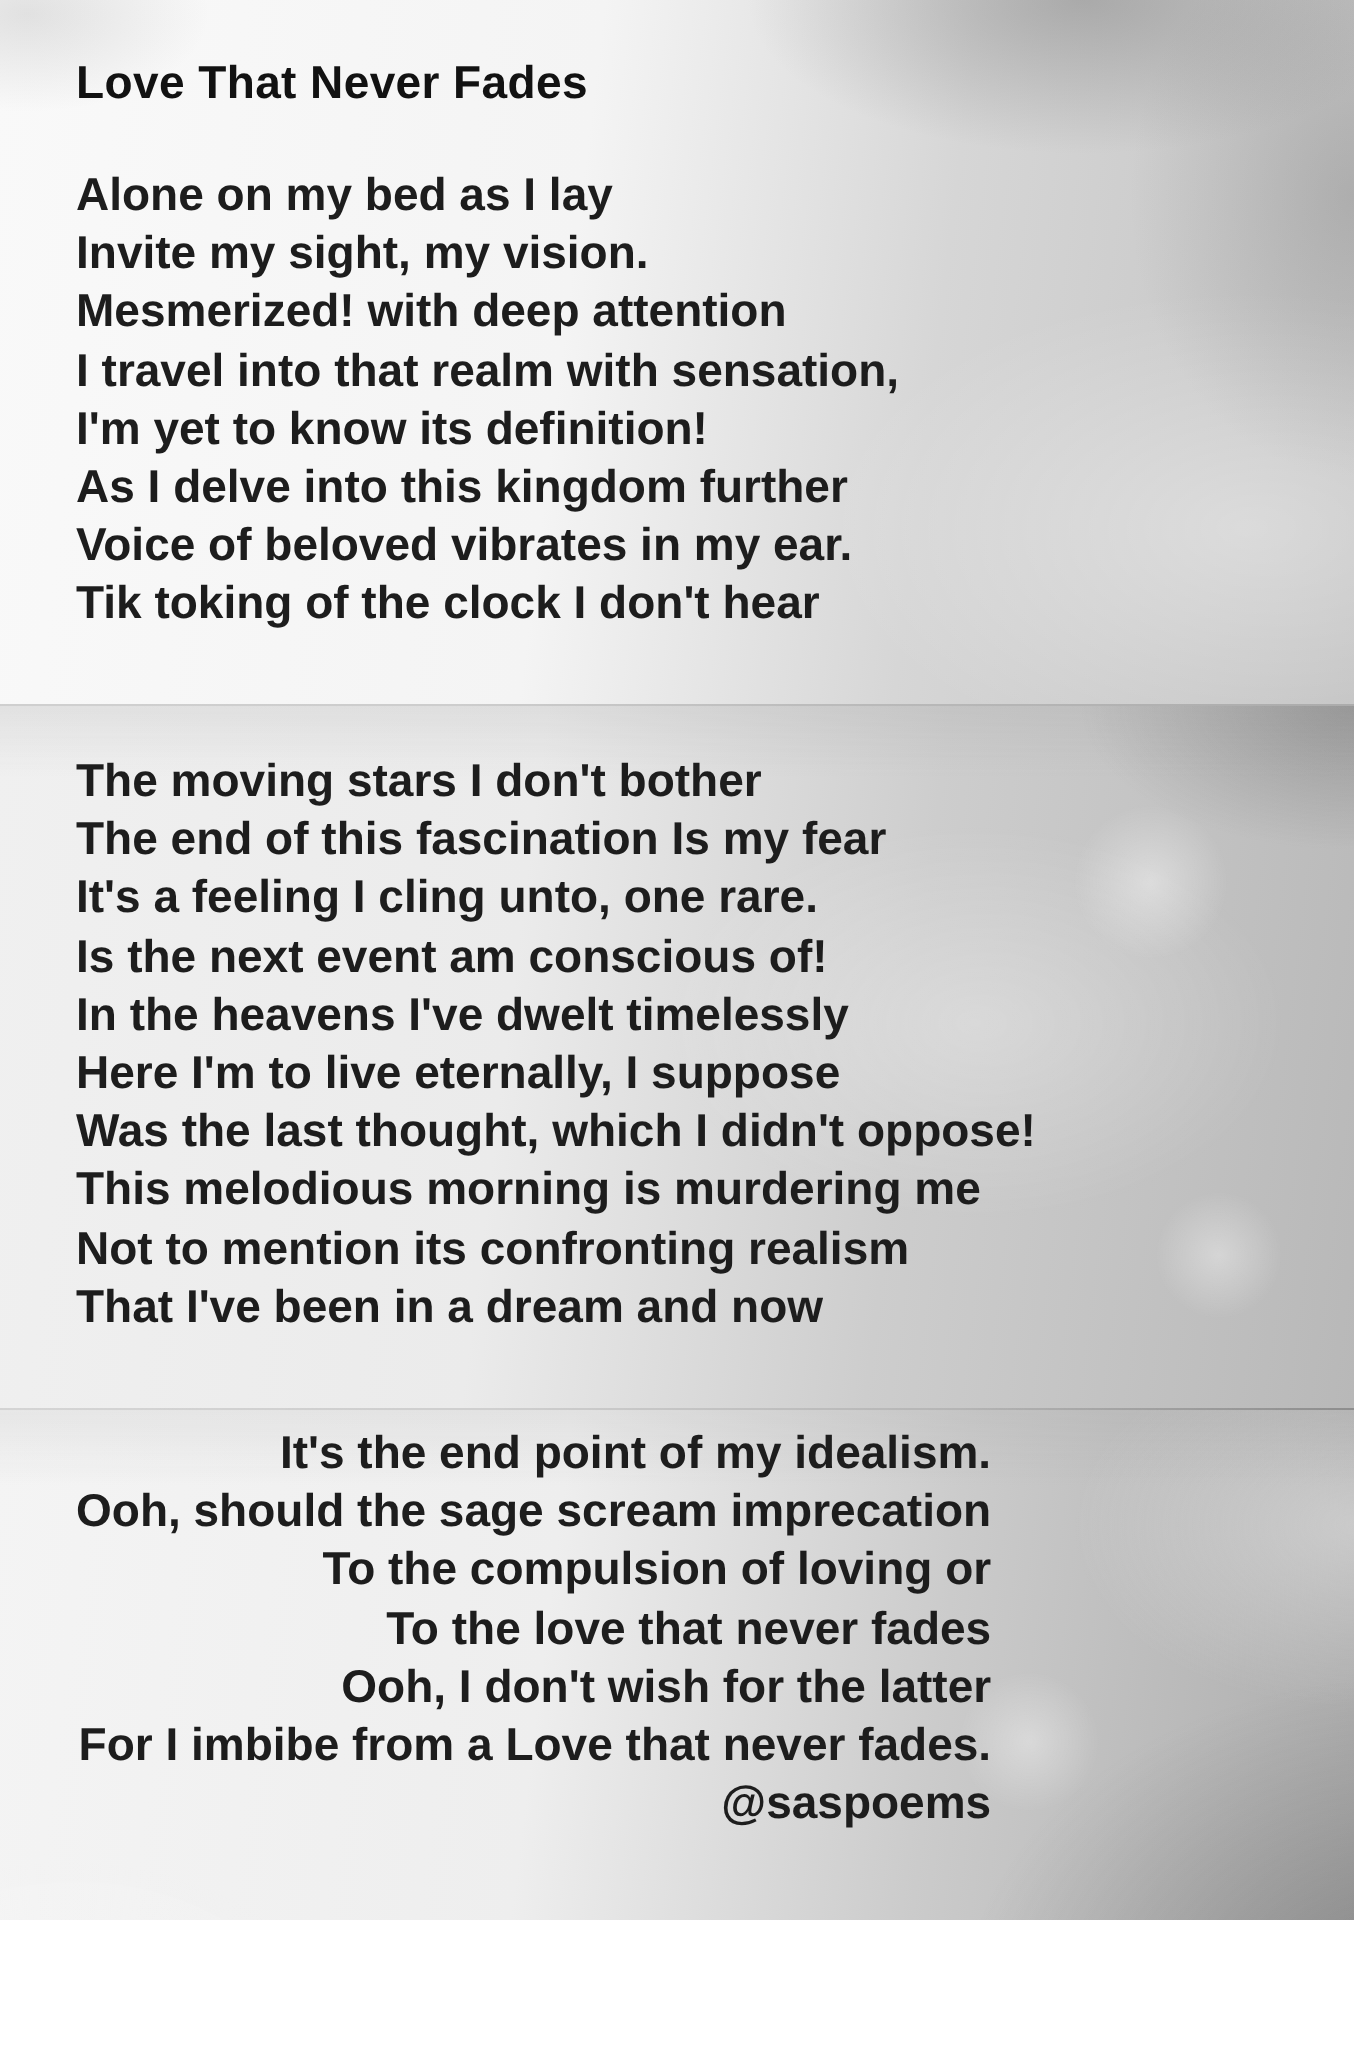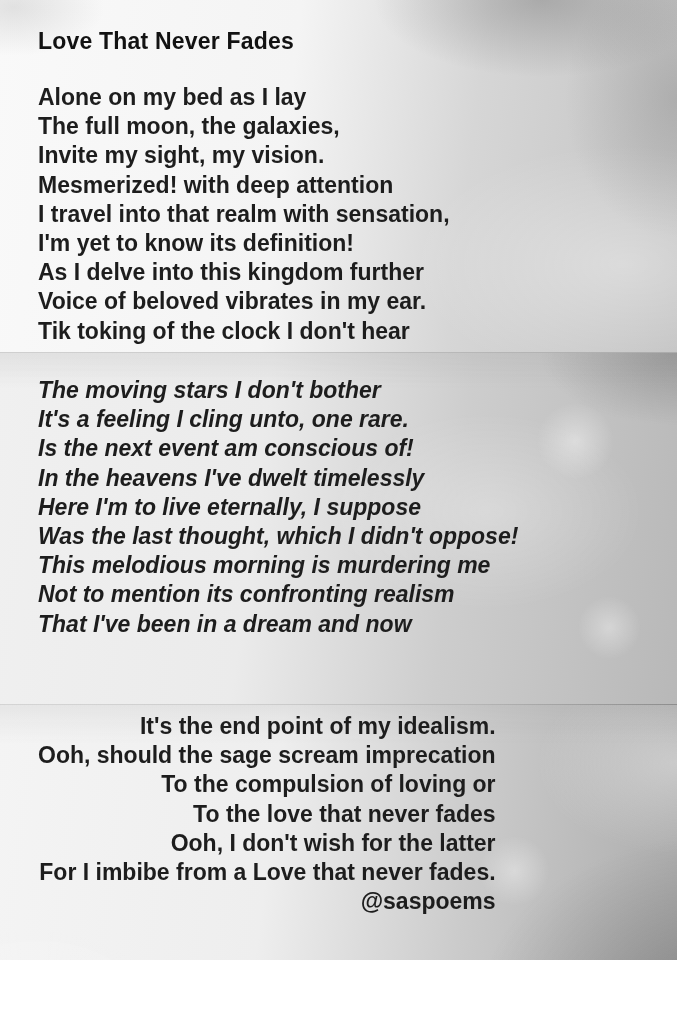--- a/index.html
+++ b/index.html
@@ -70,21 +70,21 @@
   }
   .stanza p {
     margin: 0;
     font-size: 23px;
     font-weight: bold;
     line-height: 29.2px;
     color: #1d1d1d;
     white-space: nowrap;
   }
   .stanza-1 { top: 83px; }
-  .stanza-2 { top: 376px; font-style: italic; }
+  .stanza-2 { top: 376px; }
   .stanza-3 { top: 712px; text-align: right; }
   .author-signature {
     position: absolute;
     left: 40px;
     top: 964px;
     margin: 0;
     font-size: 24px;
     font-weight: normal;
     color: #2b2b2b;
     letter-spacing: 0.3px;
@@ -96,32 +96,32 @@
 <div class="page">
 
   <div class="bg-panel bg-panel-1"></div>
   <div class="bg-panel bg-panel-2"></div>
   <div class="bg-panel bg-panel-3"></div>
 
   <h1 class="poem-title">Love That Never Fades</h1>
 
   <div class="stanza stanza-1">
     <p>Alone on my bed as I lay</p>
-    <p>The full moon, the galaxies,</p>
     <p>Invite my sight, my vision.</p>
     <p>Mesmerized! with deep attention</p>
     <p>I travel into that realm with sensation,</p>
     <p>I'm yet to know its definition!</p>
     <p>As I delve into this kingdom further</p>
     <p>Voice of beloved vibrates in my ear.</p>
     <p>Tik toking of the clock I don't hear</p>
   </div>
 
   <div class="stanza stanza-2">
     <p>The moving stars I don't bother</p>
+    <p>The end of this fascination Is my fear</p>
     <p>It's a feeling I cling unto, one rare.</p>
     <p>Is the next event am conscious of!</p>
     <p>In the heavens I've dwelt timelessly</p>
     <p>Here I'm to live eternally, I suppose</p>
     <p>Was the last thought, which I didn't oppose!</p>
     <p>This melodious morning is murdering me</p>
     <p>Not to mention its confronting realism</p>
     <p>That I've been in a dream and now</p>
   </div>
 

